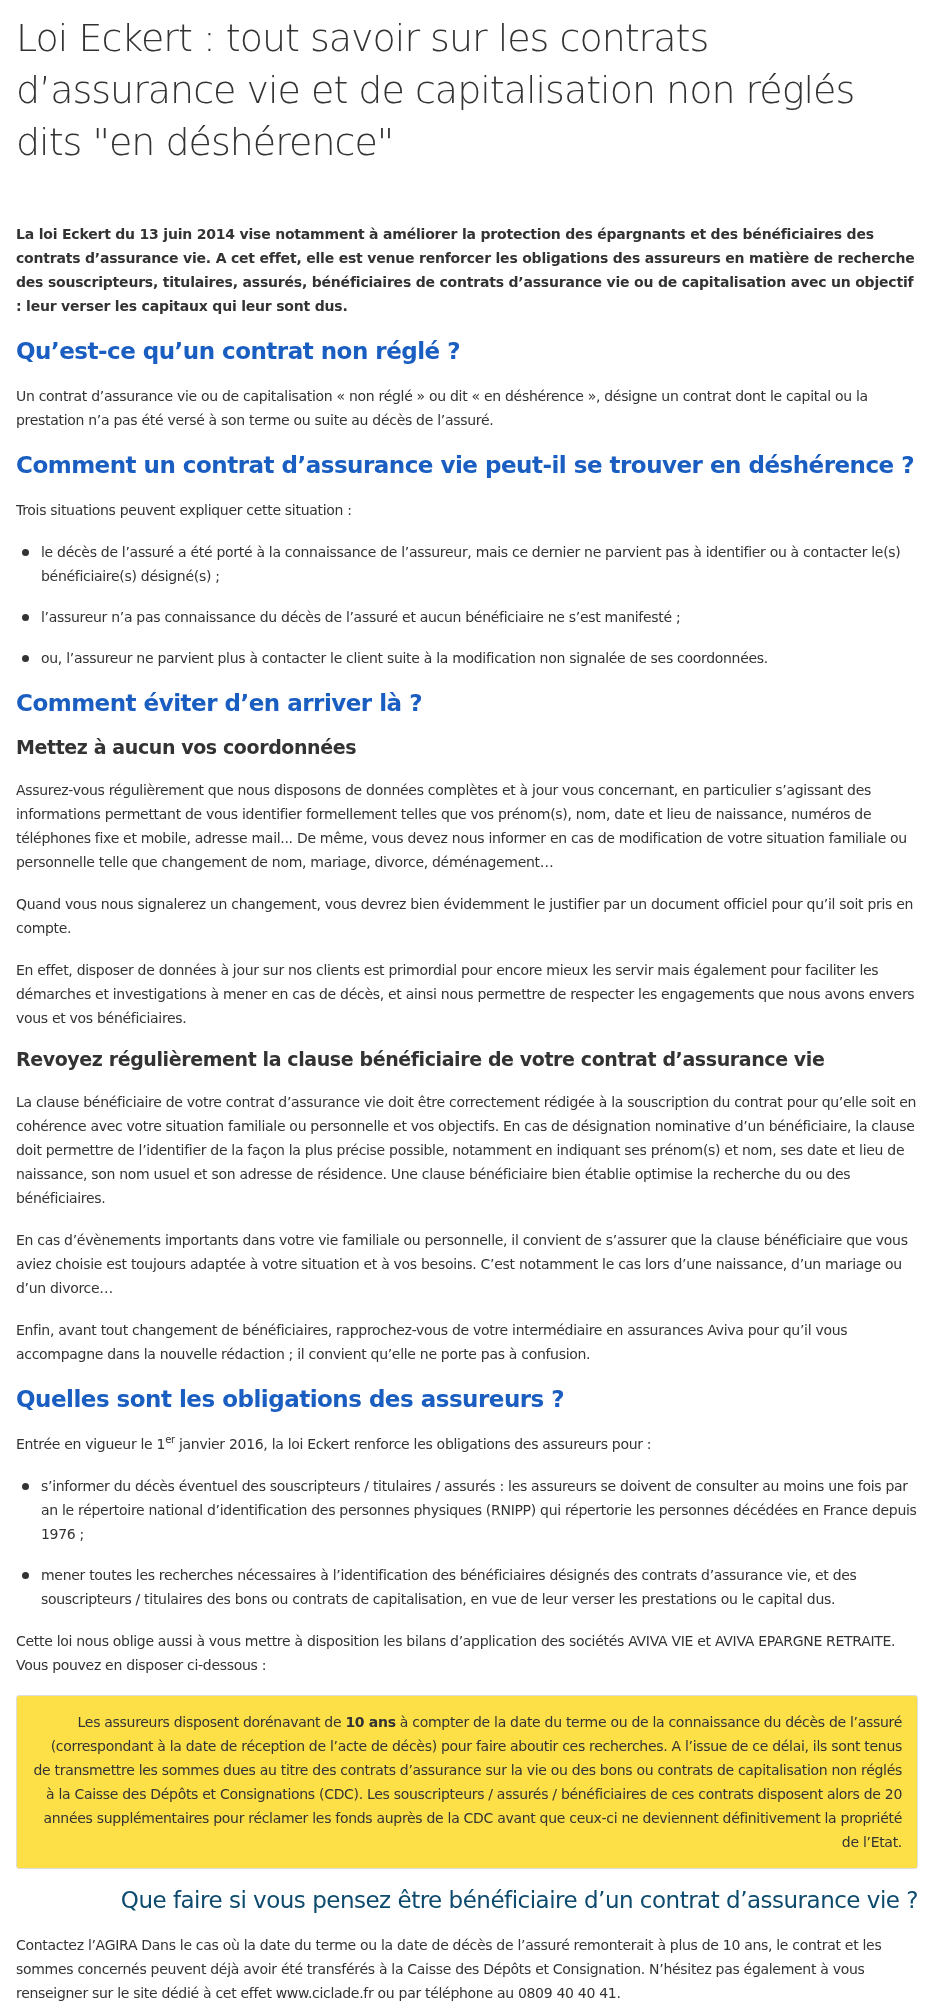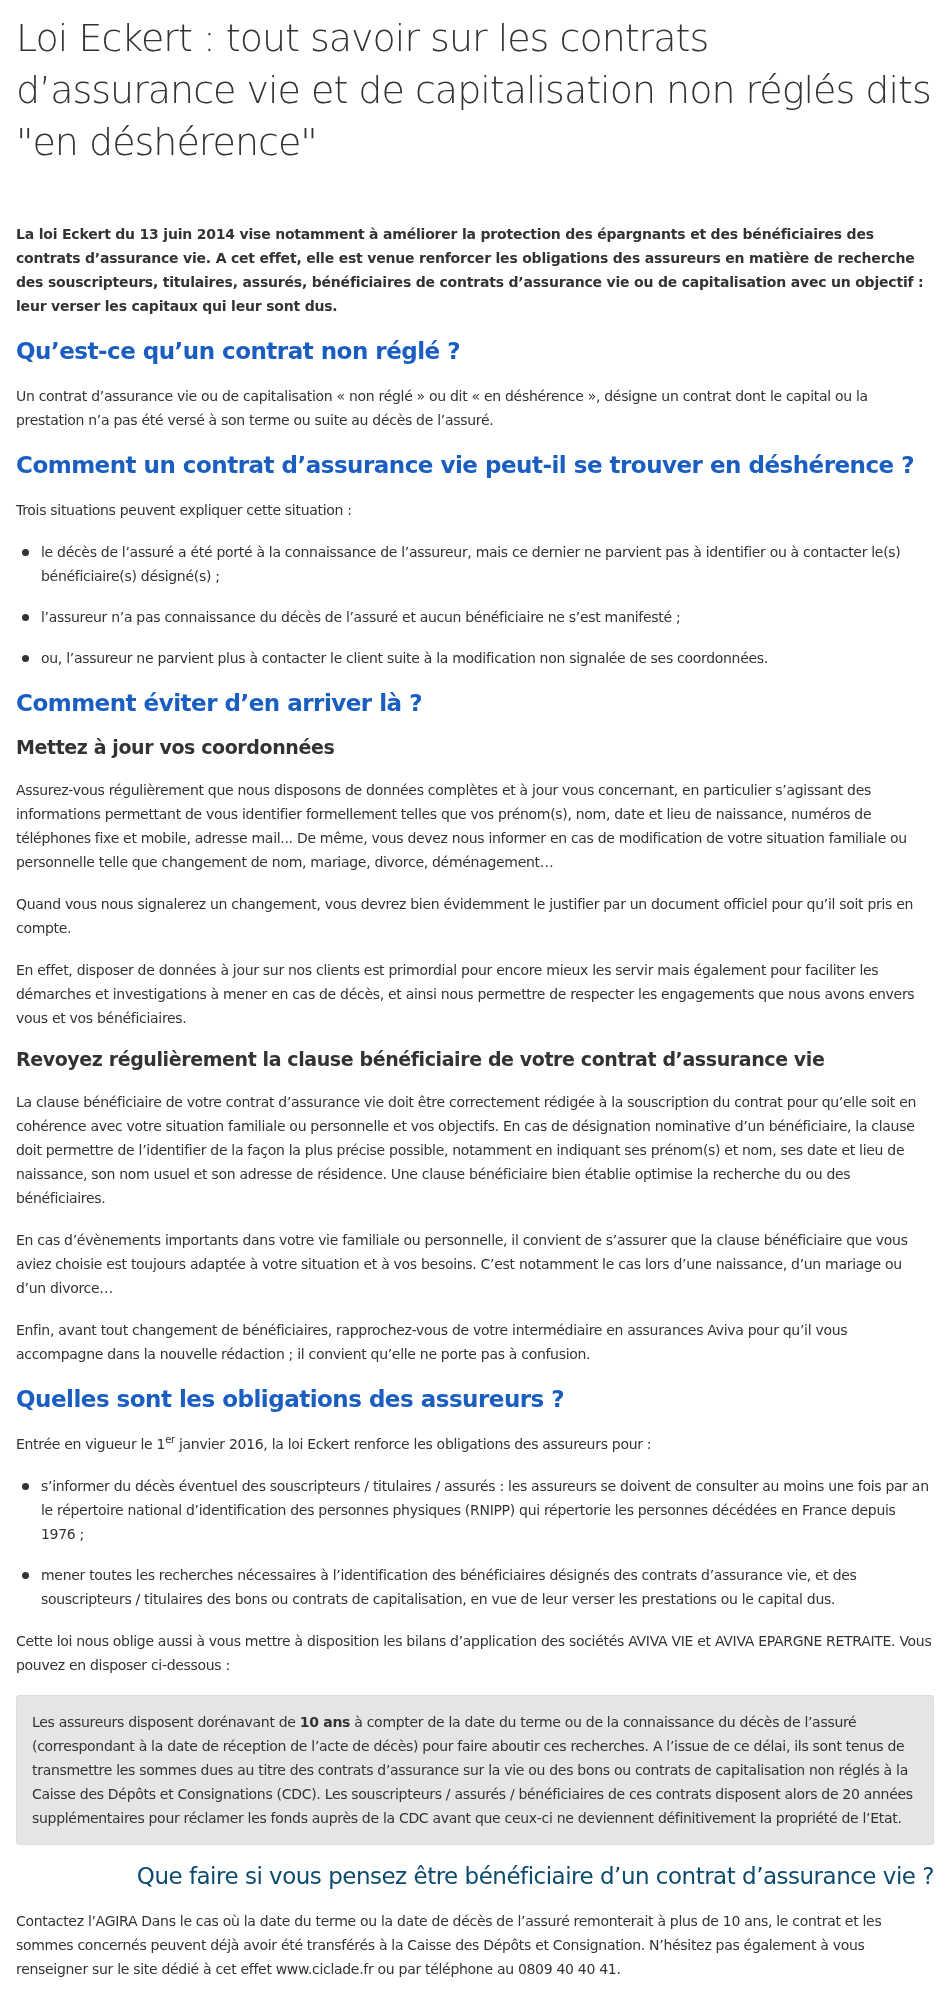--- a/index.html
+++ b/index.html
@@ -3,21 +3,21 @@
 <meta charset="utf-8">
 <style>
   html, body { margin: 0; padding: 0; background: #ffffff; }
   body {
     width: 950px;
     font-family: "DejaVu Sans", sans-serif;
     color: #333333;
     font-size: 14.5px;
     line-height: 24px;
   }
-  .page { padding: 0 16px 0 16px; }
+  .page { padding: 0 32px 0 16px; }
   .page-title {
     font-family: "DejaVu Sans", sans-serif;
     font-weight: 300;
     font-size: 38px;
     line-height: 52px;
     letter-spacing: -1px;
     color: #333333;
     margin: 12px 0 0 0;
   }
   .lead {
@@ -75,24 +75,25 @@
     left: -19px;
     top: 9px;
     width: 7px;
     height: 7px;
     border-radius: 50%;
     background: #333333;
   }
   sup { font-size: 10px; line-height: 0; }
   .note-box {
     margin: 18px 0 0 0;
-    background: #e5e5e5;
+    background: #fde047;
     border: 1px solid #dddddd;
     border-radius: 3px;
     padding: 14px 15px 14px 15px;
+    text-align: right;
   }
   .note-box p { margin: 0; }
   .last-para { margin-bottom: 30px; }
 </style>
 </head>
 <body>
 
 <div class="page">
 
   <h1 class="page-title">Loi Eckert : tout savoir sur les contrats d’assurance vie et de capitalisation non réglés dits "en déshérence"</h1>
@@ -110,21 +111,21 @@
     <ul>
       <li><span class="bullet"></span><span>le décès de l’assuré a été porté à la connaissance de l’assureur, mais ce dernier ne parvient pas à identifier ou à contacter le(s) bénéficiaire(s) désigné(s) ;</span></li>
       <li><span class="bullet"></span><span>l’assureur n’a pas connaissance du décès de l’assuré et aucun bénéficiaire ne s’est manifesté ;</span></li>
       <li><span class="bullet"></span><span>ou, l’assureur ne parvient plus à contacter le client suite à la modification non signalée de ses coordonnées.</span></li>
     </ul>
   </section>
 
   <section>
     <h2 class="blue">Comment éviter d’en arriver là ?</h2>
 
-    <h3>Mettez à jour vos coordonnées</h3>
+    <h3>Mettez à aucun vos coordonnées</h3>
     <p class="tight">Assurez-vous régulièrement que nous disposons de données complètes et à jour vous concernant, en particulier s’agissant des informations permettant de vous identifier formellement telles que vos prénom(s), nom, date et lieu de naissance, numéros de téléphones fixe et mobile, adresse mail... De même, vous devez nous informer en cas de modification de votre situation familiale ou personnelle telle que changement de nom, mariage, divorce, déménagement…</p>
     <p>Quand vous nous signalerez un changement, vous devrez bien évidemment le justifier par un document officiel pour qu’il soit pris en compte.</p>
     <p>En effet, disposer de données à jour sur nos clients est primordial pour encore mieux les servir mais également pour faciliter les démarches et investigations à mener en cas de décès, et ainsi nous permettre de respecter les engagements que nous avons envers vous et vos bénéficiaires.</p>
 
     <h3>Revoyez régulièrement la clause bénéficiaire de votre contrat d’assurance vie</h3>
     <p class="tight">La clause bénéficiaire de votre contrat d’assurance vie doit être correctement rédigée à la souscription du contrat pour qu’elle soit en cohérence avec votre situation familiale ou personnelle et vos objectifs. En cas de désignation nominative d’un bénéficiaire, la clause doit permettre de l’identifier de la façon la plus précise possible, notamment en indiquant ses prénom(s) et nom, ses date et lieu de naissance, son nom usuel et son adresse de résidence. Une clause bénéficiaire bien établie optimise la recherche du ou des bénéficiaires.</p>
     <p>En cas d’évènements importants dans votre vie familiale ou personnelle, il convient de s’assurer que la clause bénéficiaire que vous aviez choisie est toujours adaptée à votre situation et à vos besoins. C’est notamment le cas lors d’une naissance, d’un mariage ou d’un divorce…</p>
     <p>Enfin, avant tout changement de bénéficiaires, rapprochez-vous de votre intermédiaire en assurances Aviva pour qu’il vous accompagne dans la nouvelle rédaction ; il convient qu’elle ne porte pas à confusion.</p>
   </section>
 

